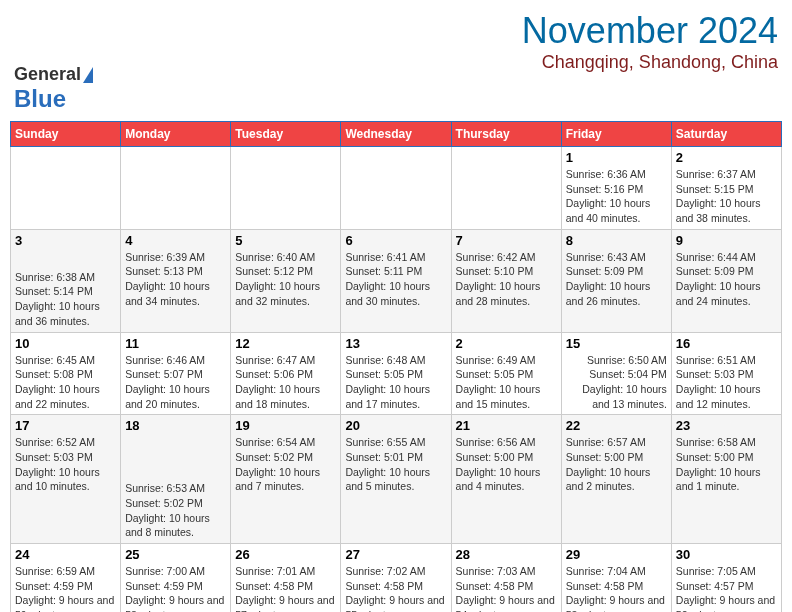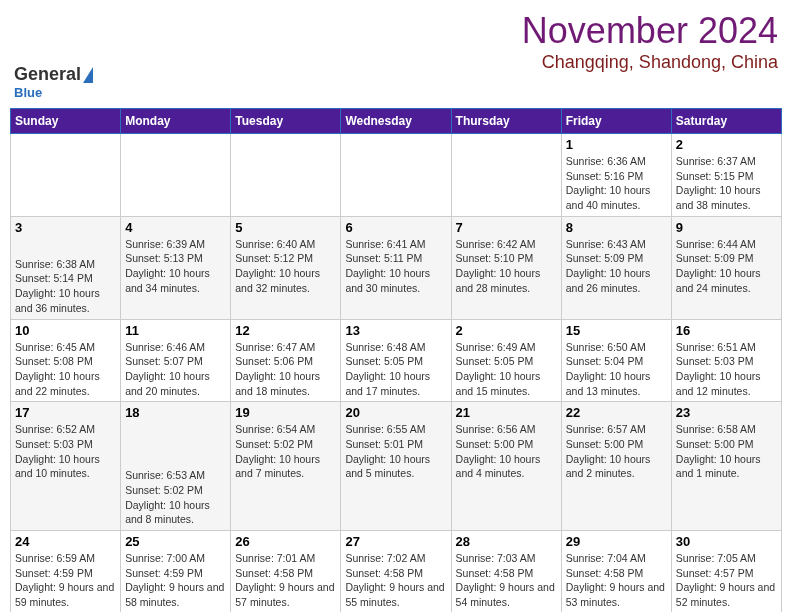--- a/index.html
+++ b/index.html
@@ -28,50 +28,50 @@
       align-items: center;
       gap: 0;
       margin-top: 48px;
     }
     .logo-general {
       font-size: 18px;
       font-weight: bold;
       color: #333;
     }
     .logo-blue {
-      font-size: 13px;
+      font-size: 24px;
       font-weight: bold;
       color: #2a6dbb;
     }
     .logo-triangle {
       width: 0;
       height: 0;
       border-left: 10px solid transparent;
       border-bottom: 16px solid #2a6dbb;
       margin-left: 2px;
     }
     .title-block {
       text-align: right;
     }
     .month-title {
       font-size: 36px;
-      color: #701a75;
+      color: #0369a1;
       font-weight: normal;
     }
     .location-title {
       font-size: 18px;
       color: #7f1d1d;
     }
     table {
       width: 100%;
       border-collapse: collapse;
       font-size: 11px;
     }
     thead tr th {
-      background-color: #4c1d95;
+      background-color: #ef4444;
       color: #fff;
       padding: 5px 4px;
       text-align: left;
       font-size: 12px;
       font-weight: bold;
       border: 1px solid #2a6dbb;
     }
     tbody tr td {
       border: 1px solid #ccc;
       vertical-align: top;
@@ -217,21 +217,21 @@
 Daylight: 10 hours and 17 minutes.</div>
         </td>
         <td>
           <span class="day-num">2</span>
           <div class="day-info" style="white-space: pre-line;">Sunrise: 6:49 AM
 Sunset: 5:05 PM
 Daylight: 10 hours and 15 minutes.</div>
         </td>
         <td>
           <span class="day-num">15</span>
-          <div class="day-info" style="white-space: pre-line;">Sunrise: 6:50 AM
+          <div class="day-info" style="white-space: pre-line; text-align: right;">Sunrise: 6:50 AM
 Sunset: 5:04 PM
 Daylight: 10 hours and 13 minutes.</div>
         </td>
         <td>
           <span class="day-num">16</span>
           <div class="day-info" style="white-space: pre-line;">Sunrise: 6:51 AM
 Sunset: 5:03 PM
 Daylight: 10 hours and 12 minutes.</div>
         </td>
       </tr>

